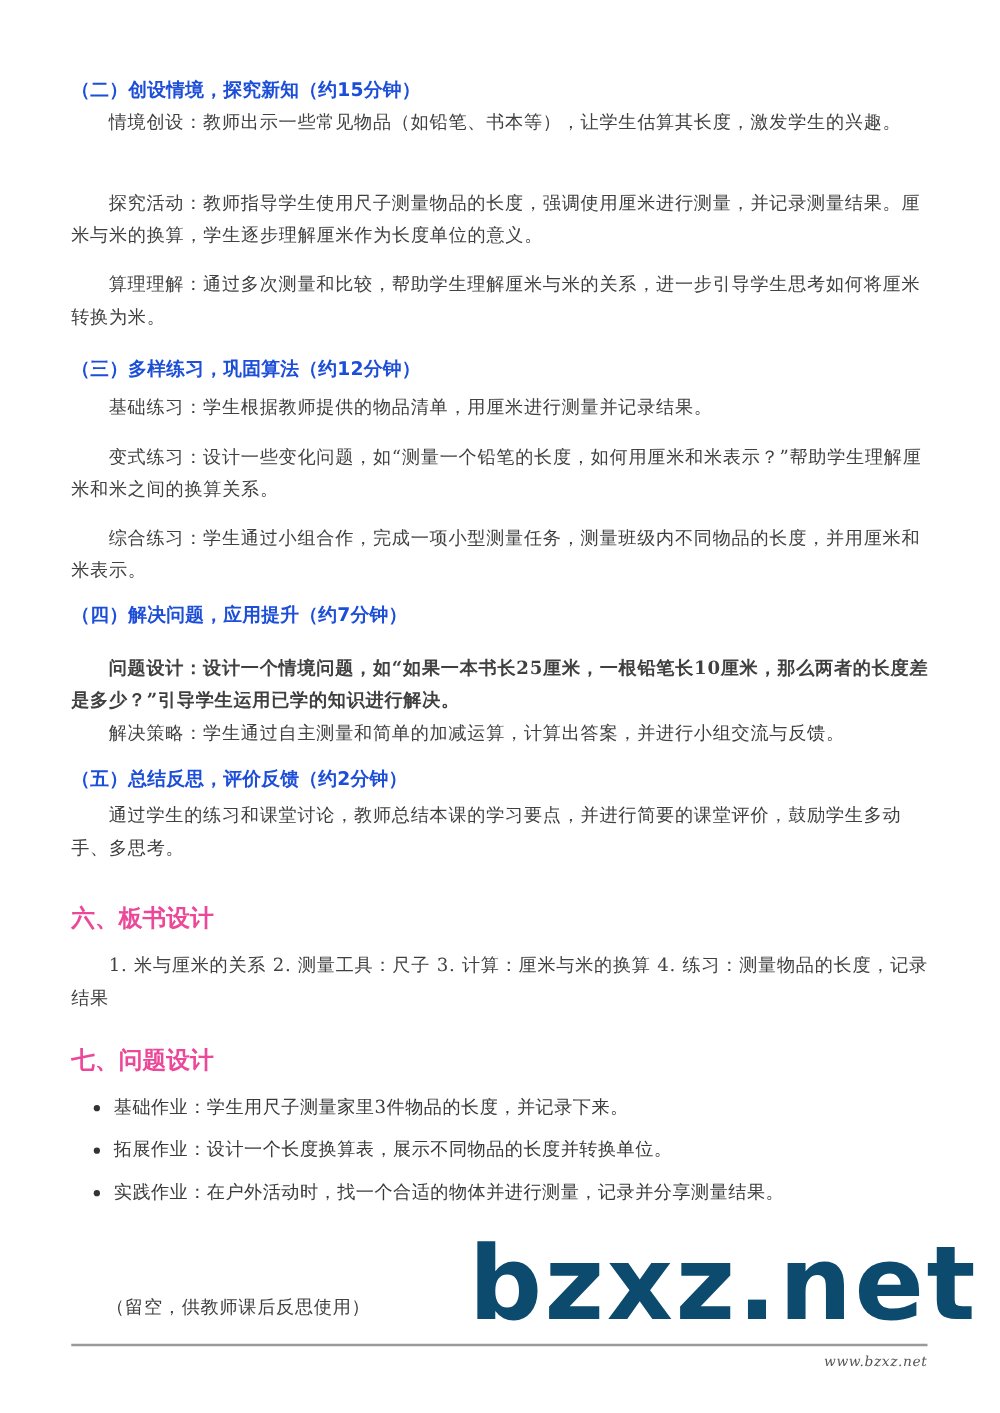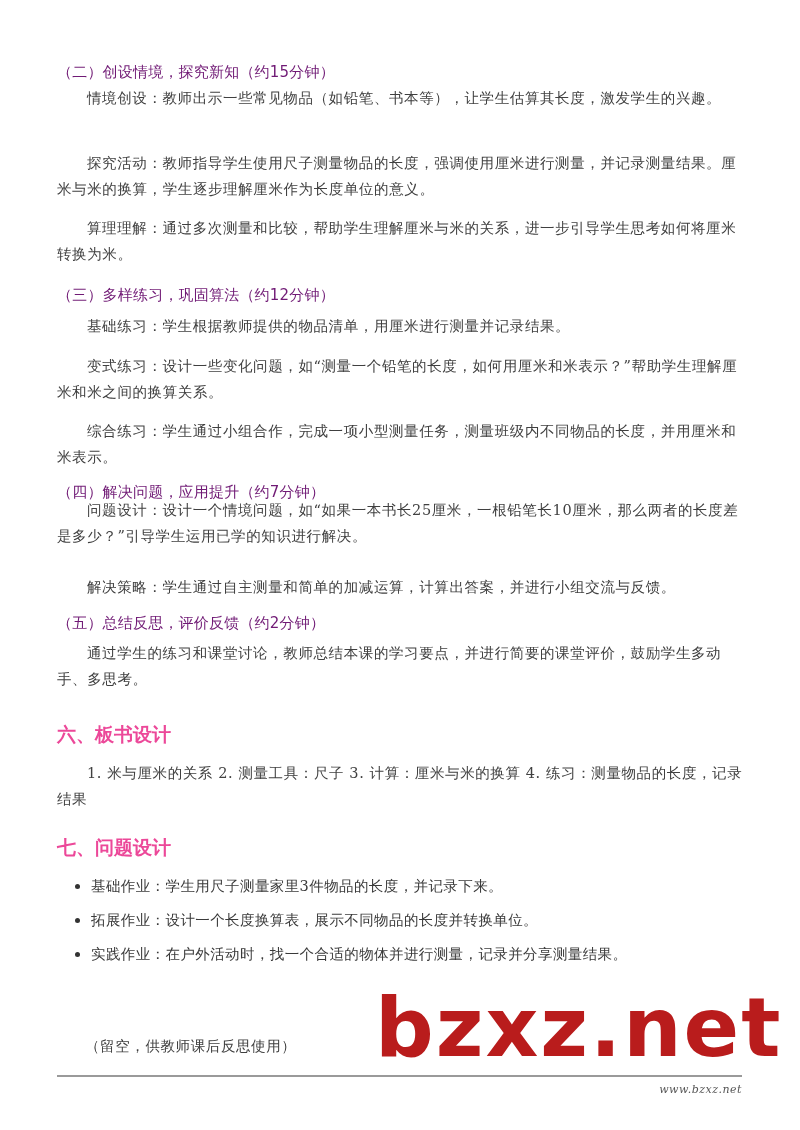--- a/index.html
+++ b/index.html
@@ -17,23 +17,23 @@
     }
     .page {
       position: absolute;
       left: 0; top: 0;
       width: 800px; height: 1130px;
     }
     .sub-heading {
       position: absolute;
       left: 57px;
       font-family: "DejaVu Sans", "Liberation Sans", sans-serif;
-      font-weight: normal;
+      font-weight: bold;
       font-size: 15px;
-      color: #701a75;
+      color: #1d4ed8;
       letter-spacing: 0.2px;
       white-space: nowrap;
     }
     .para {
       position: absolute;
       left: 57px;
       width: 690px;
       font-size: 14.5px;
       line-height: 26px;
       color: #404040;
@@ -75,21 +75,21 @@
       border-radius: 50%;
       background: #333333;
     }
     .watermark {
       position: absolute;
       left: 375px;
       top: 987px;
       font-family: "DejaVu Sans", "Liberation Sans", sans-serif;
       font-weight: bold;
       font-size: 82px;
-      color: #b91c1c;
+      color: #0c4a6e;
       letter-spacing: 2px;
       white-space: nowrap;
       line-height: 1;
     }
     .footer-rule {
       position: absolute;
       left: 57px;
       top: 1075px;
       width: 685px;
       height: 0;
@@ -115,21 +115,21 @@
   <p class="para" style="top:85px; margin:0;">情境创设：教师出示一些常见物品（如铅笔、书本等），让学生估算其长度，激发学生的兴趣。</p>
   <p class="para" style="top:150px; margin:0;">探究活动：教师指导学生使用尺子测量物品的长度，强调使用厘米进行测量，并记录测量结果。厘米与米的换算，学生逐步理解厘米作为长度单位的意义。</p>
   <p class="para" style="top:215px; margin:0;">算理理解：通过多次测量和比较，帮助学生理解厘米与米的关系，进一步引导学生思考如何将厘米转换为米。</p>
 
   <div class="sub-heading" style="top:286px;">（三）多样练习，巩固算法（约12分钟）</div>
   <p class="para" style="top:313px; margin:0;">基础练习：学生根据教师提供的物品清单，用厘米进行测量并记录结果。</p>
   <p class="para" style="top:353px; margin:0;">变式练习：设计一些变化问题，如“测量一个铅笔的长度，如何用厘米和米表示？”帮助学生理解厘米和米之间的换算关系。</p>
   <p class="para" style="top:418px; margin:0;">综合练习：学生通过小组合作，完成一项小型测量任务，测量班级内不同物品的长度，并用厘米和米表示。</p>
 
   <div class="sub-heading" style="top:483px;">（四）解决问题，应用提升（约7分钟）</div>
-  <p class="para" style="top:497px; margin:0;">问题设计：设计一个情境问题，如“如果一本书长25厘米，一根铅笔长10厘米，那么两者的长度差是多少？”引导学生运用已学的知识进行解决。</p>
+  <p class="para" style="top:522px; margin:0;font-weight:bold;">问题设计：设计一个情境问题，如“如果一本书长25厘米，一根铅笔长10厘米，那么两者的长度差是多少？”引导学生运用已学的知识进行解决。</p>
   <p class="para" style="top:574px; margin:0;">解决策略：学生通过自主测量和简单的加减运算，计算出答案，并进行小组交流与反馈。</p>
 
   <div class="sub-heading" style="top:614px;">（五）总结反思，评价反馈（约2分钟）</div>
   <p class="para" style="top:640px; margin:0;">通过学生的练习和课堂讨论，教师总结本课的学习要点，并进行简要的课堂评价，鼓励学生多动手、多思考。</p>
 
   <div class="section-heading" style="top:722px;">六、板书设计</div>
   <p class="para" style="top:760px; margin:0;">1. 米与厘米的关系 2. 测量工具：尺子 3. 计算：厘米与米的换算 4. 练习：测量物品的长度，记录结果</p>
 
   <div class="section-heading" style="top:835px;">七、问题设计</div>
   <ul class="bullet-list" style="top:876px;">

